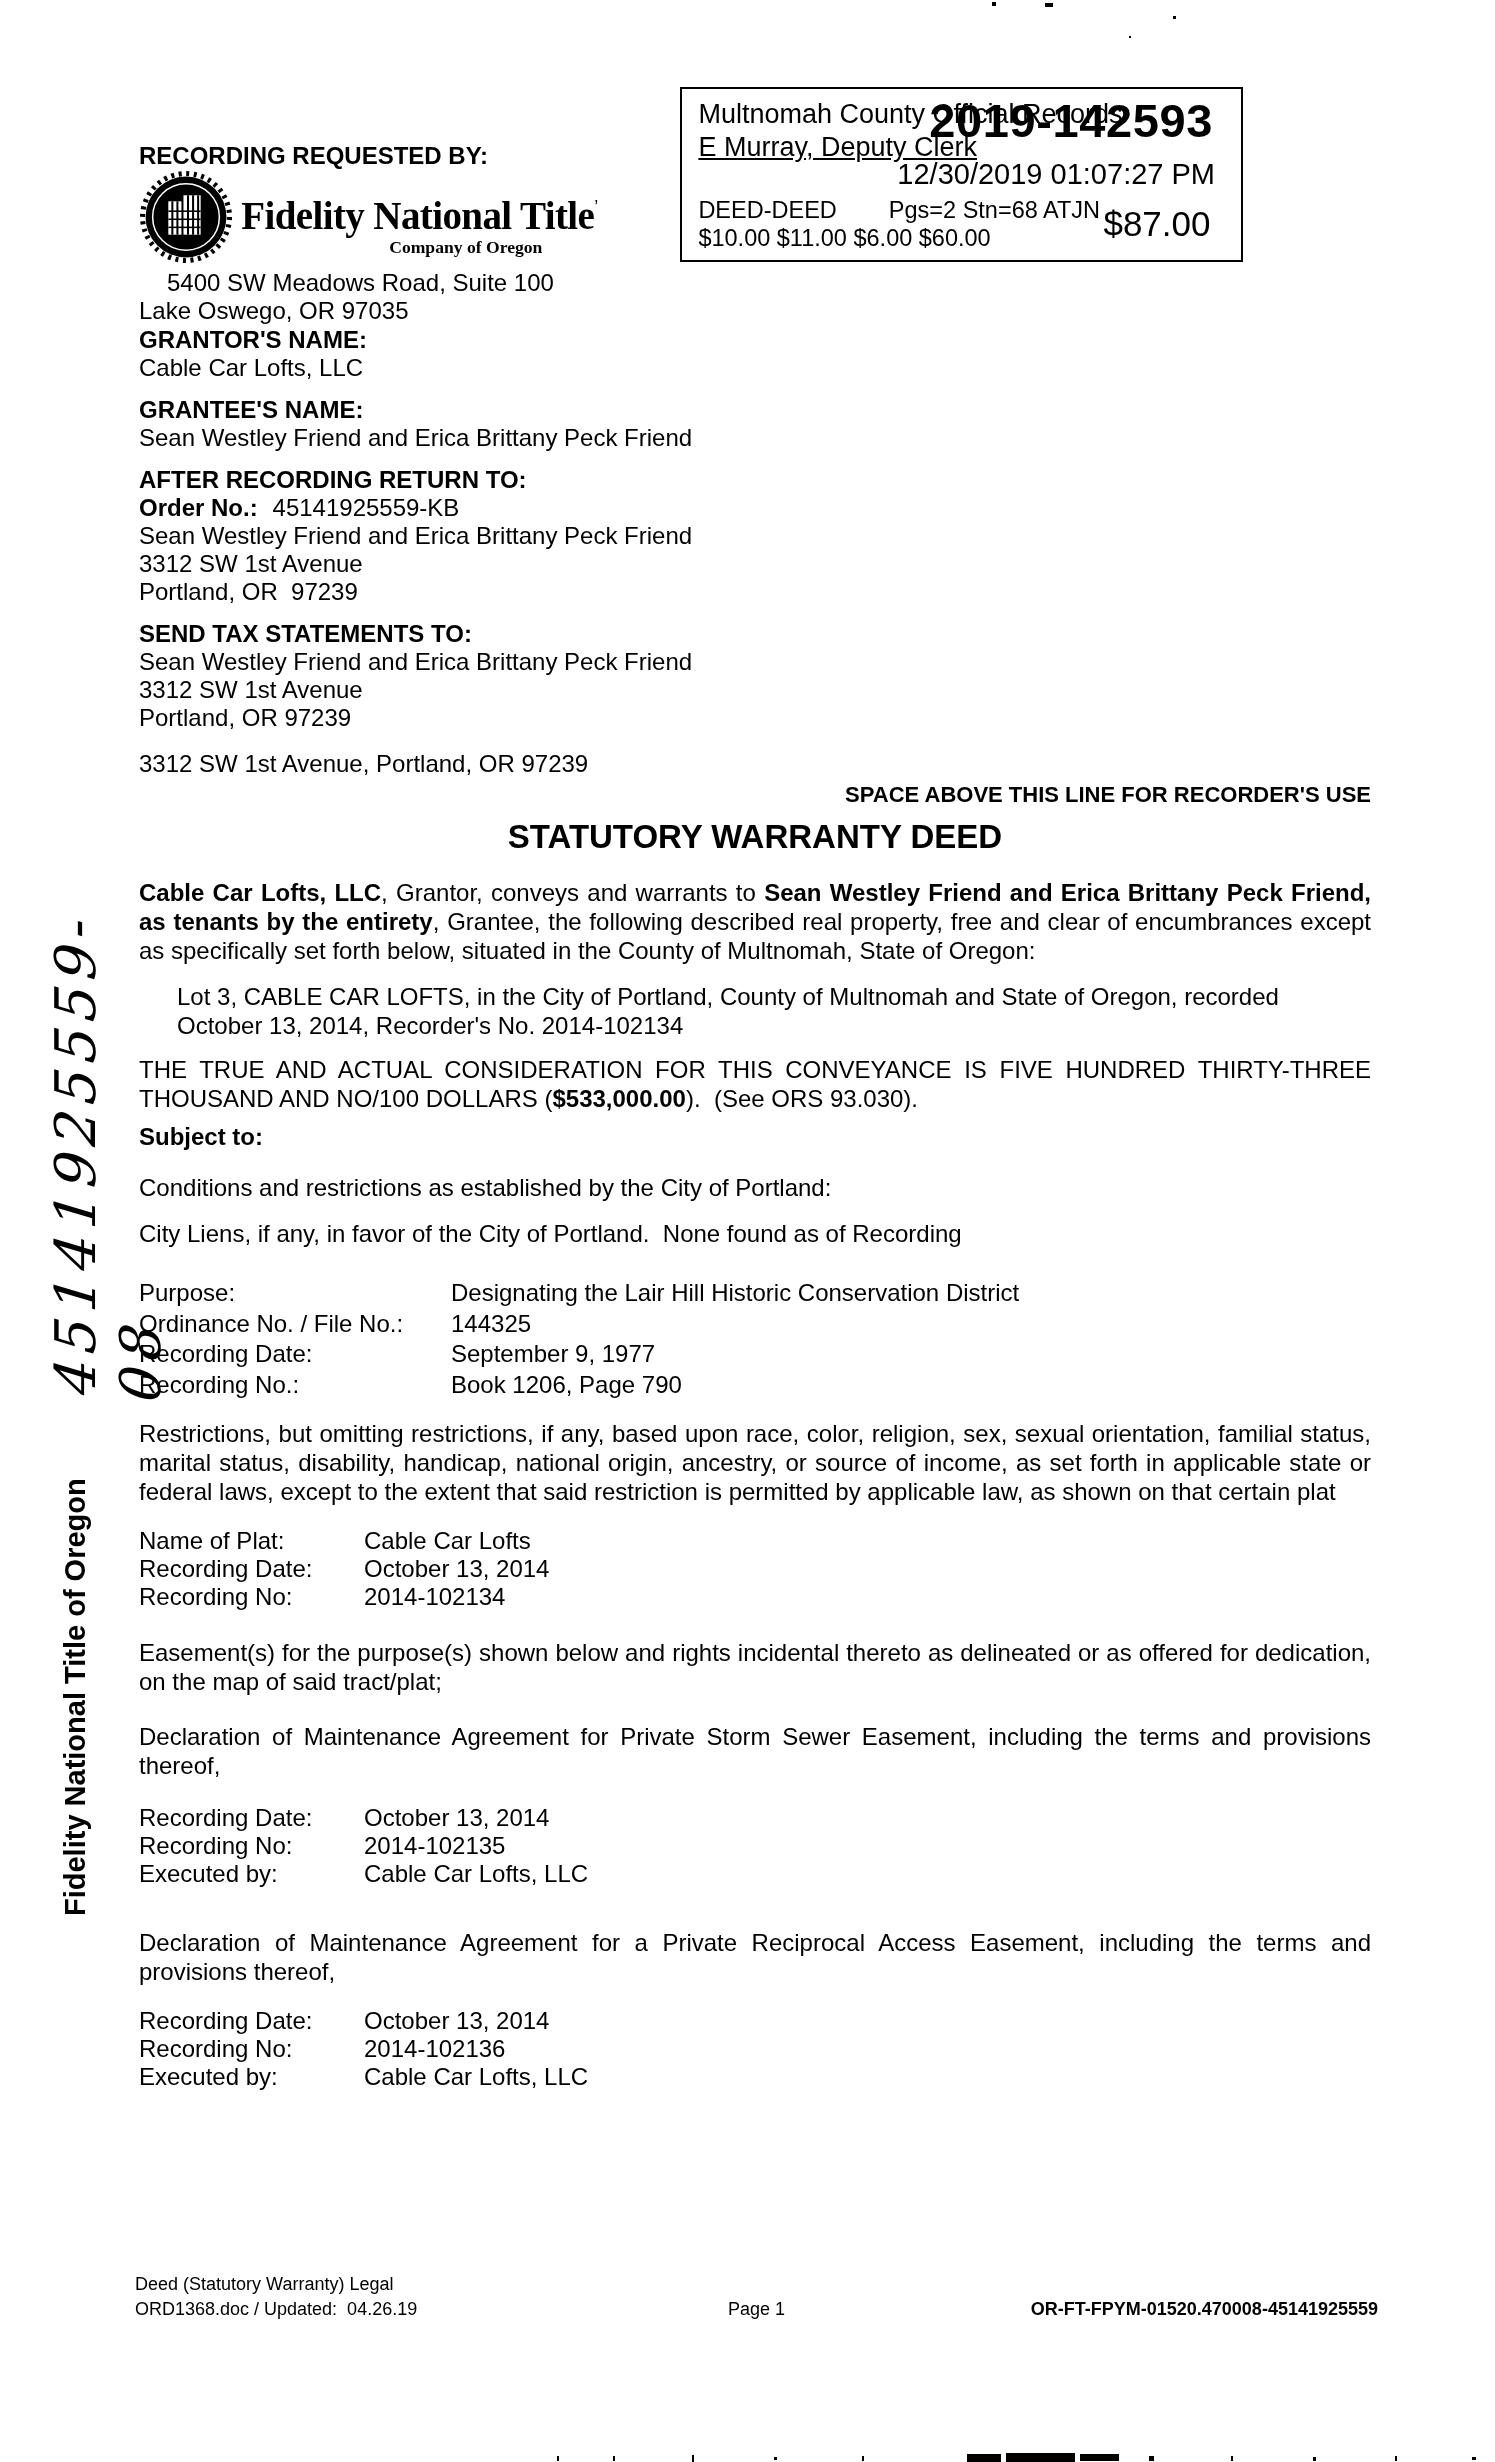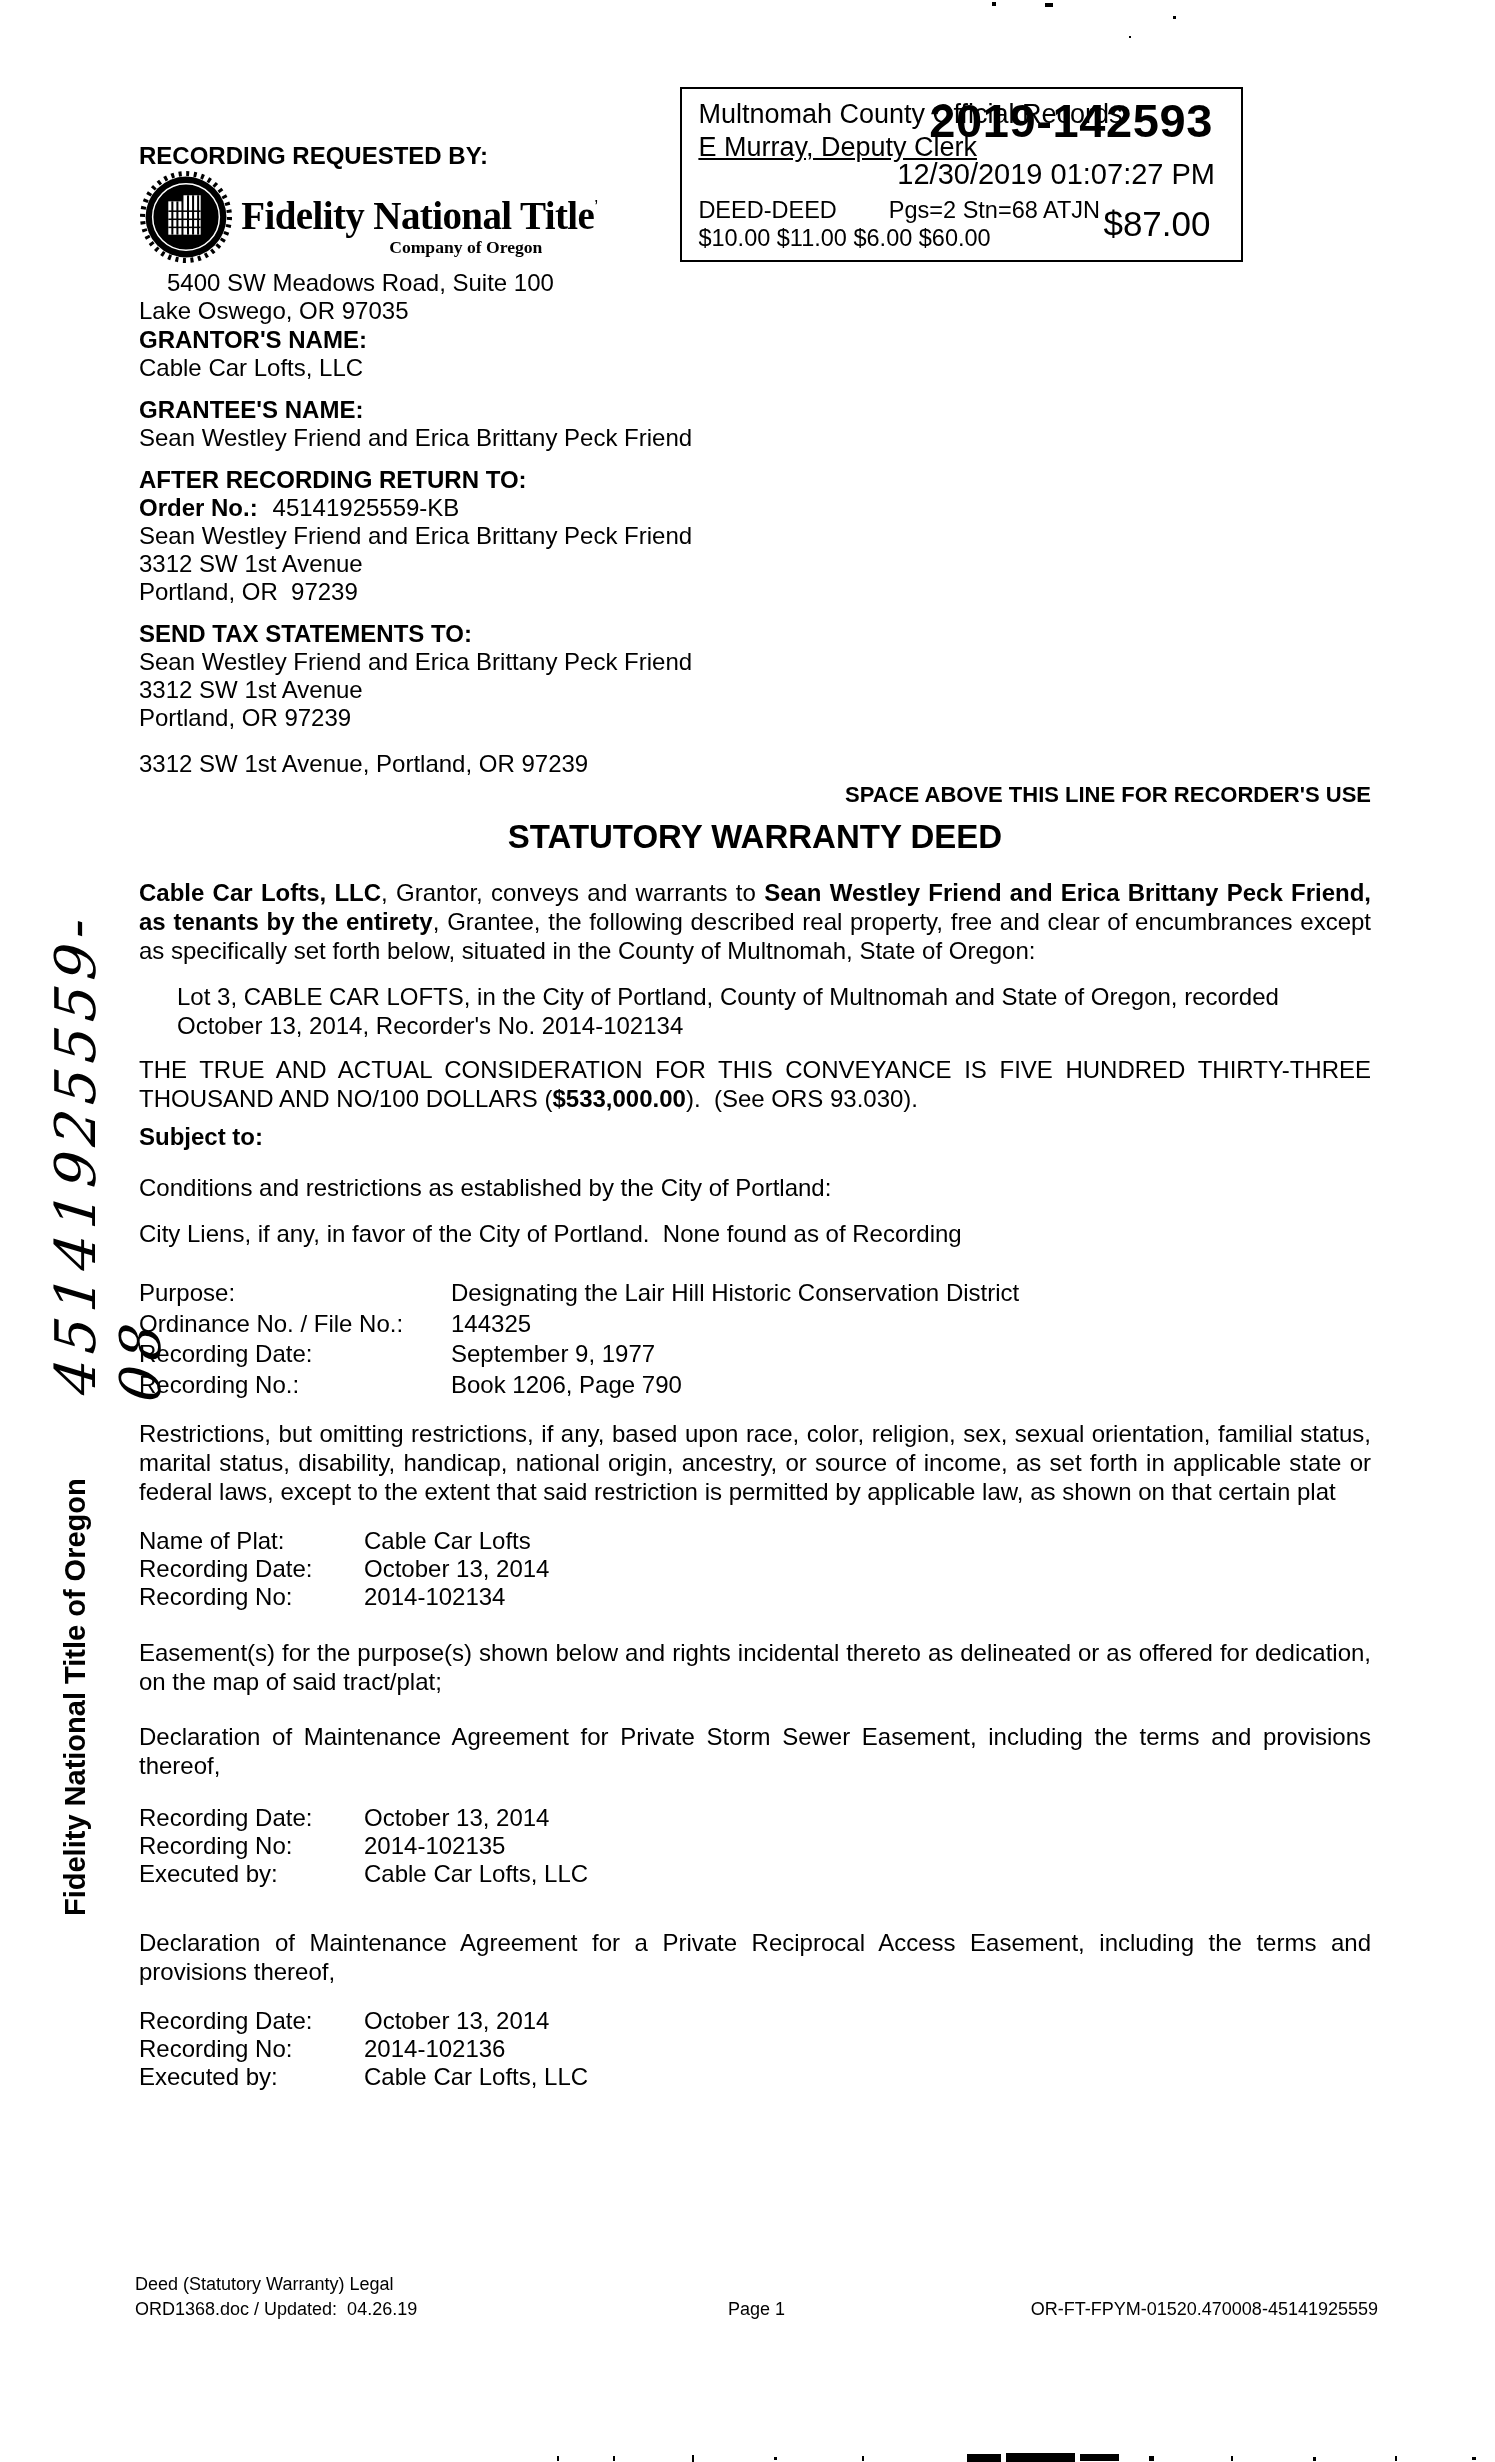--- a/index.html
+++ b/index.html
@@ -51,21 +51,21 @@
     font-size:56px; letter-spacing:5.9px; color:#000;
   }
   .vertical-brand {
     position:absolute; left:59px; top:1916px; width:516px; height:70px;
     transform-origin:0 0; transform:rotate(-90deg);
     font-size:29px; font-weight:bold; letter-spacing:0px;
   }
   
   .footer { position:absolute; left:135px; right:117px; top:2272px; font-size:18px; line-height:25px; }
   .footer-row2 { display:grid; grid-template-columns:1fr auto 1fr; }
-  .footer-right { text-align:right; }
+  .footer-right { text-align:right;font-weight:bold; }
   
   .speck { position:absolute; background:#000; }
   .noise-band { position:absolute; left:557px; top:2452px; width:926px; height:10.6px; }
   .noise-band span { position:absolute; background:#000; display:block; }
 </style>
 </head>
 <body>
 
 <div class="page">
 

